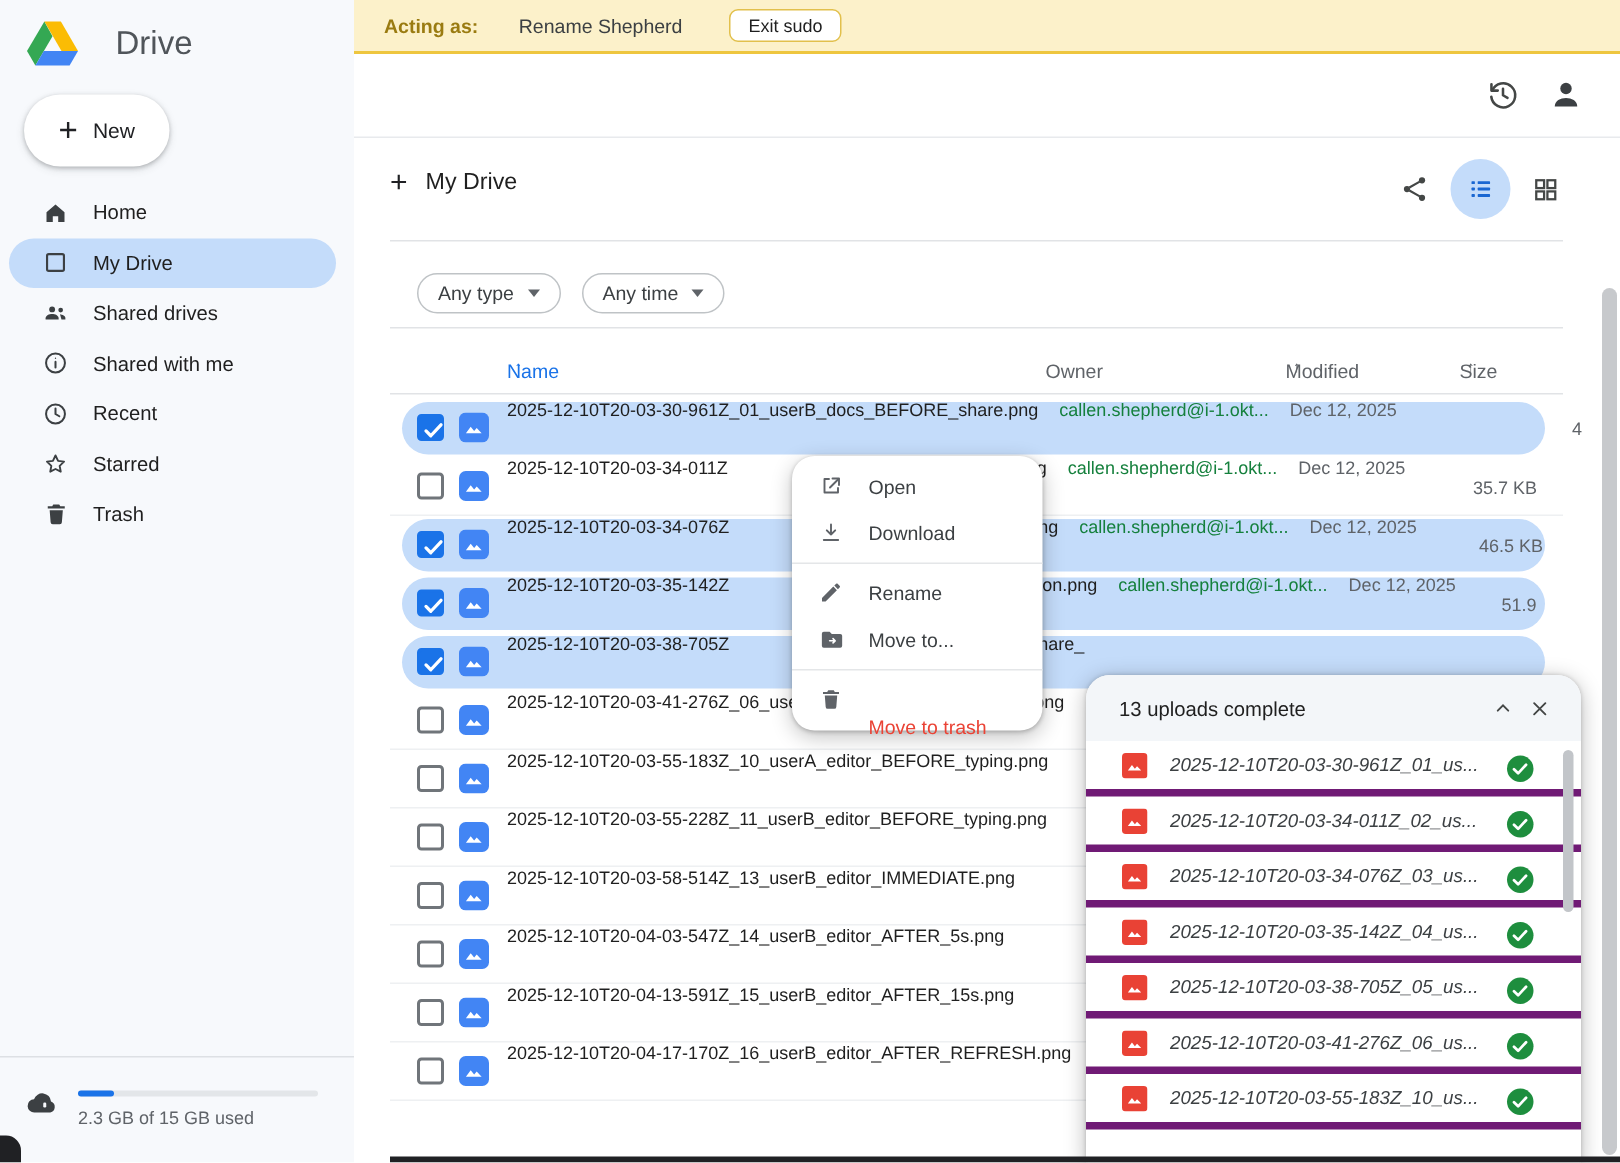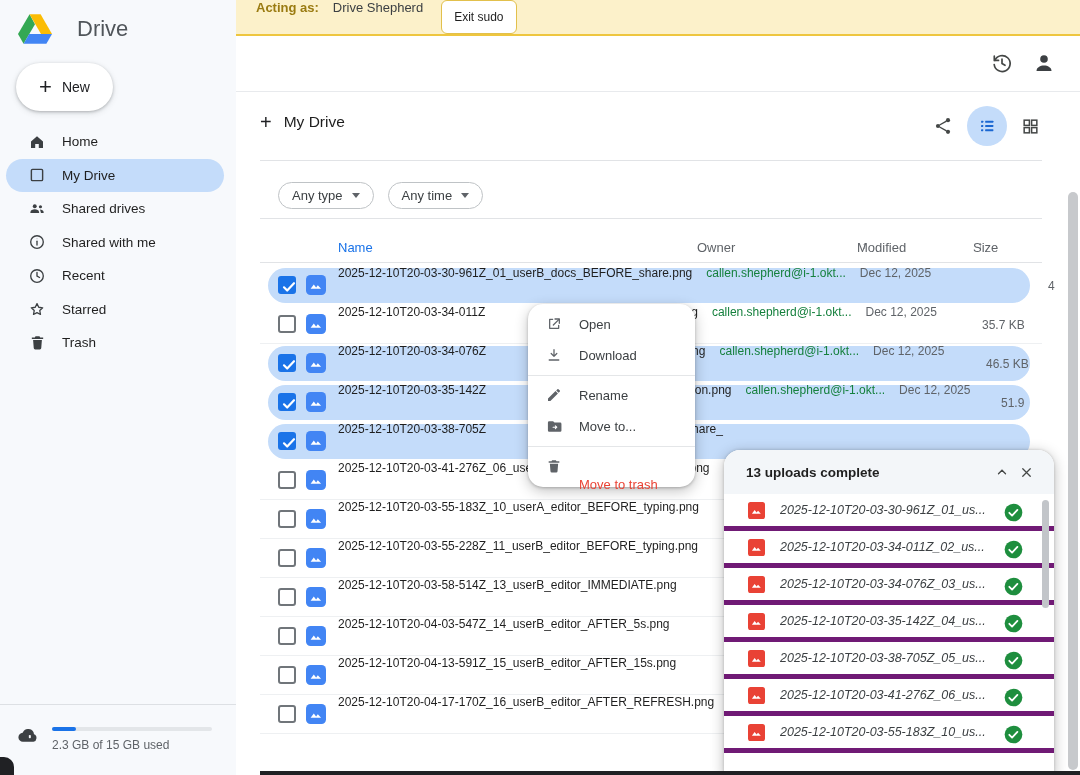--- a/index.html
+++ b/index.html
@@ -23,21 +23,21 @@
   .nav-item .nicon { width:18px; height:18px; margin-left:22px; display:flex; align-items:center; justify-content:center; }
   .nav-item .nlabel { margin-left:16px; font-size:13.5px; font-weight:500; color:#1f1f1f; }
   #storage { position:absolute; left:0; bottom:0; width:236px; height:71px; border-top:1px solid #dde0e4; }
   #storage .cloud { position:absolute; left:18px; top:22px; }
   #storage .track { position:absolute; left:52px; top:22px; width:160px; height:4px; background:#e3e6e9; border-radius:2px; }
   #storage .fill { height:4px; background:#1a73e8; border-radius:2px; }
   #storage .stext { position:absolute; left:52px; top:33px; font-size:12px; color:#5f6368; }
 
   
   #banner { position:absolute; left:236px; top:0; width:844px; height:36px; background:#fcf1ca;
-            border-bottom:2px solid #eec63f; display:flex; padding-left:20px; }
+            border-bottom:2px solid #eec63f; display:flex; align-items:center; padding-left:20px;gap:13px; }
   #banner .blabel { font-size:13px; font-weight:700; color:#9a7b11; }
   #banner .buser { font-size:13px; color:#3c4043; margin-left:14px; }
   #banner #exit-sudo { margin-left:18px; background:#fff; border:1.5px solid #e2c04c; border-radius:6px;
             padding:3px 12px; font-size:12px; color:#1f1f1f; font-family:inherit; cursor:pointer; }
 
   
   #topbar { position:absolute; left:236px; top:36px; width:844px; height:56px; background:#fff;
             border-bottom:1px solid #e8eaed; }
   #topbar .tb-icon { position:absolute; top:15px; width:24px; height:24px; cursor:pointer; }
   #icon-history { right:66px; }
@@ -96,21 +96,21 @@
   .mitem .micon { width:17px; height:17px; display:flex; }
   .mitem .mlabel { margin-left:16px; font-size:13px; color:#3c4043; }
   .mitem.danger .mlabel { color:#ea4335;margin-top:36px; }
   .mdiv { border-top:1px solid #e4e6e8; margin:4px 0; }
 
   
   #uploads { position:absolute; left:724px; top:450px; width:330px; height:326px; background:#fff;
              border-radius:16px 16px 0 0; box-shadow:0 0 3px rgba(0,0,0,.18), 0 3px 14px rgba(0,0,0,.28);
              overflow:hidden; z-index:40; }
   #up-head { height:44px; background:#f3f6f9; display:flex; align-items:center; padding:0 16px 0 22px; }
-  #up-title { font-size:13.5px; font-weight:700; color:#1f1f1f; flex:1; }
+  #up-title { font-size:13.5px; font-weight:400; color:#1f1f1f; flex:1; }
   .up-hicon { width:24px; height:24px; display:flex; align-items:center; justify-content:center; cursor:pointer; color:#444746; }
   #up-list { position:relative; }
   .uitem { position:relative; height:37px; display:flex; align-items:center; padding-left:24px; border-bottom:5px solid #701a75;font-style:italic; }
   .uitem .uicon { width:17px; height:17px; display:flex; }
   .uitem .uname { margin-left:15px; font-size:12.5px; color:#3c4043; white-space:nowrap; }
   .uitem .ucheck { position:absolute; right:31px; top:9px; width:19px; height:19px; }
   #up-scroll { position:absolute; right:5px; top:50px; width:7px; height:108px; background:#c2c5c9; border-radius:4px; }
 
   
   #main-scrollbar { position:absolute; right:2px; top:192px; width:10px; height:578px; background:#c7c9cc; border-radius:5px; z-index:50; }
@@ -207,21 +207,21 @@
       </svg>
       <div class="track">
           <div class="fill" id="storage-fill" style="width: 15%;"></div>
         </div>
       <div class="stext">2.3 GB of 15 GB used</div>
     </div>
   </aside>
 
   <div id="banner">
     <span class="blabel">Acting as:</span>
-    <span class="buser">Drive Shepherd</span>
+    <span class="buser">Rename Shepherd</span>
     <button id="exit-sudo">Exit sudo</button>
   </div>
 
   <div id="topbar">
     <svg id="icon-history" class="tb-icon" viewBox="0 0 24 24" fill="none" stroke="#444746" stroke-width="1.7" stroke-linecap="round" stroke-linejoin="round">
       <path d="M4.3 5.2v4.2h4.2"></path>
         <path d="M4.8 9.4a8 8 0 1 1-.6 4.1"></path>
         <path d="M12 8.2v4.3l3 1.8"></path>
     </svg>
     <svg id="icon-account" class="tb-icon" viewBox="0 0 24 24" fill="#3c4043">

